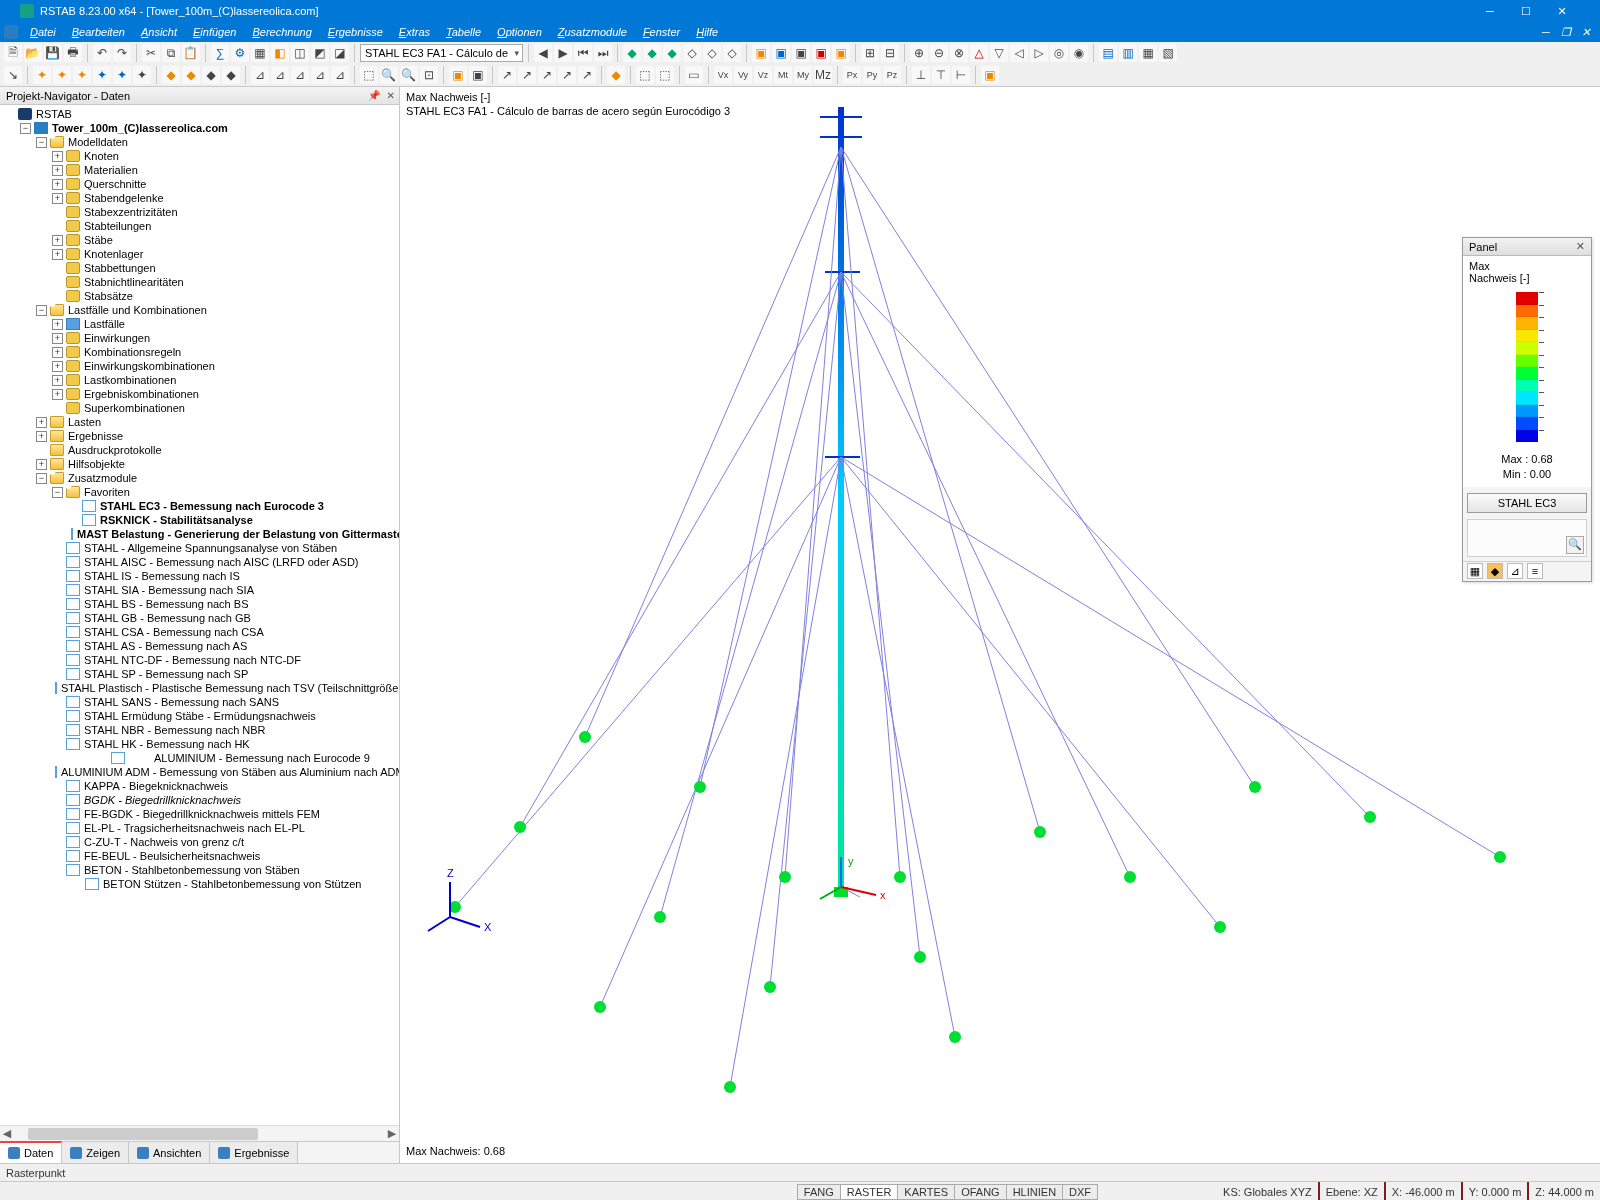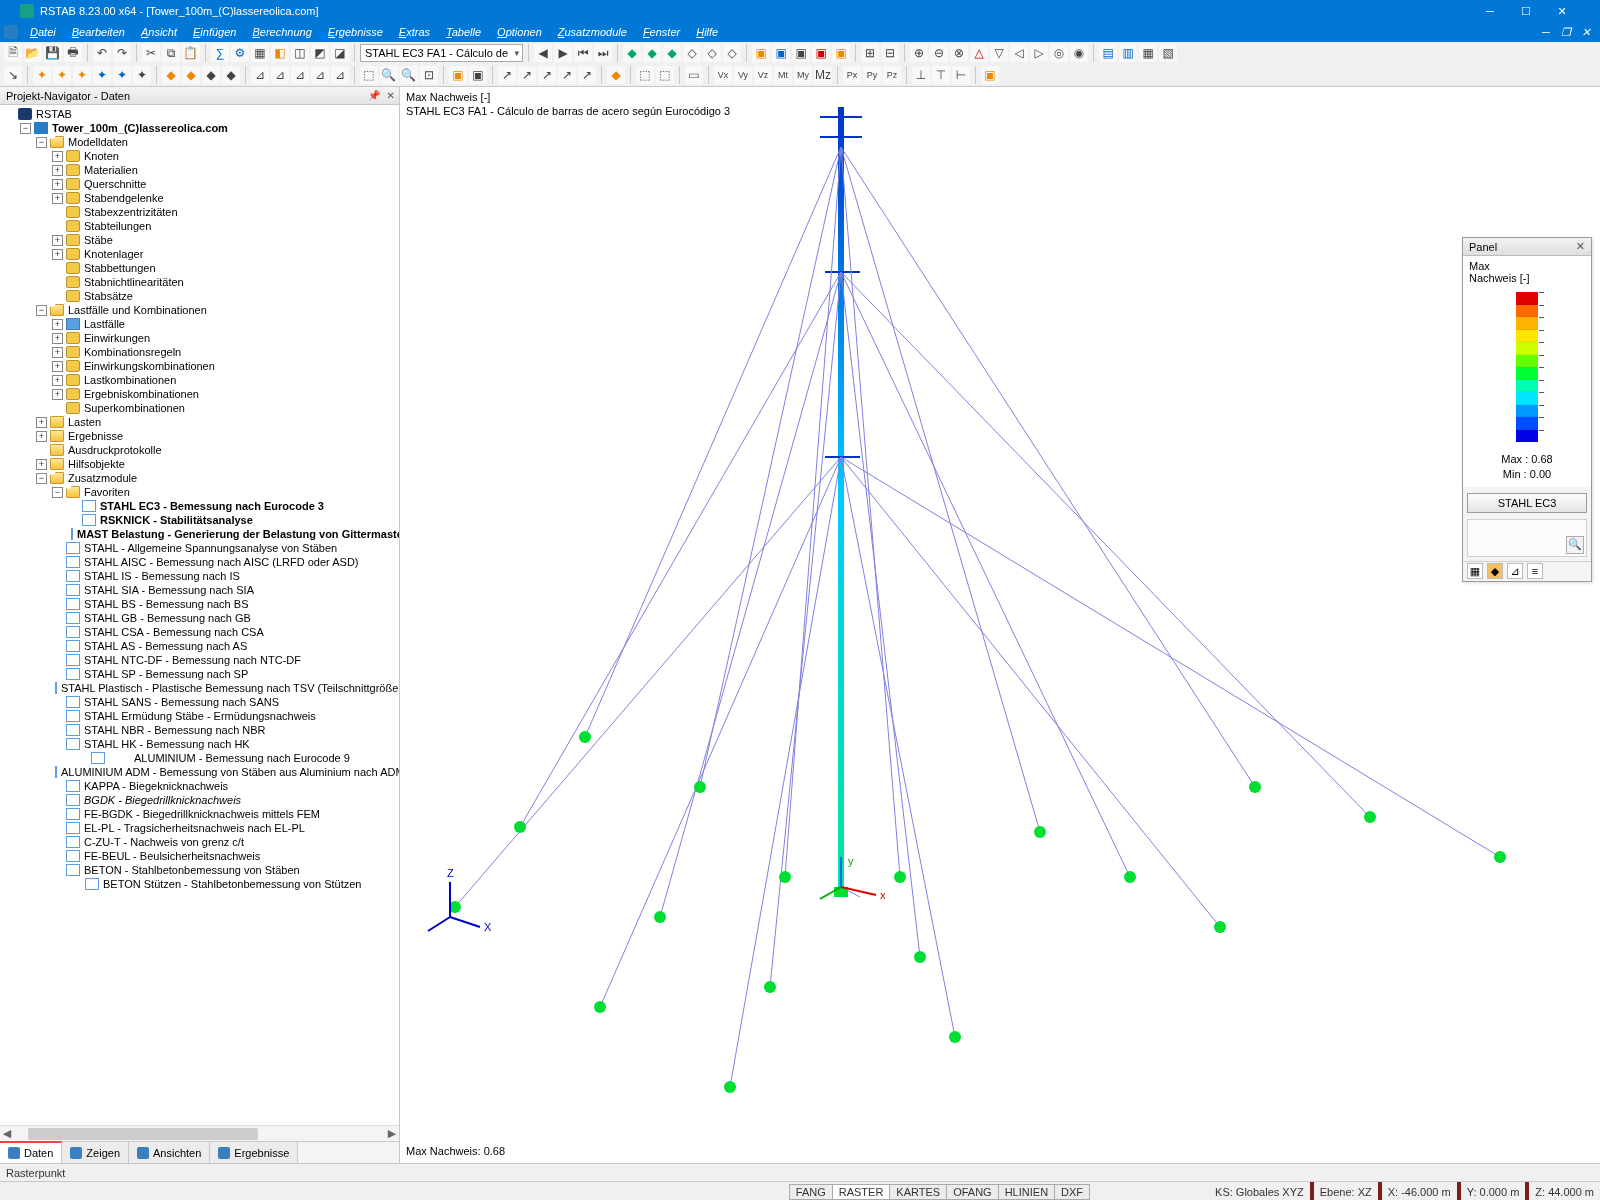--- a/index.html
+++ b/index.html
@@ -77,21 +77,21 @@
 .panel .vals { text-align:center; font-size:11px; line-height:1.4; margin-top:2px;}
 .panel .btn { margin: 6px 4px; height: 20px; border:1px solid #9a9a9a; background: linear-gradient(#fbfbfb,#e5e5e5); display:flex; align-items:center; justify-content:center;}
 .panel .zoombox { height:38px; margin:4px; border:1px solid #cfcfcf; background:#fcfcfc; display:flex; align-items:flex-end; justify-content:flex-end; padding:2px;}
 .panel .zoombox .mag { width:18px; height:18px; border:1px solid #aaa; background:#f2f2f2; display:flex; align-items:center; justify-content:center;}
 .panel .foot { height:20px; border-top:1px solid #cfcfcf; display:flex; align-items:center; padding:2px 4px; gap:4px; background:#f4f4f4;}
 .panel .foot .fb { width:16px; height:16px; background:#fff; border:1px solid #bbb; display:flex; align-items:center; justify-content:center;}
 
 
 .statusline { height:18px; background:#f0f0f0; border-top:1px solid #c8c8c8; display:flex; align-items:center; padding:0 6px; font-size:11px; color:#333;}
 .statusbar { height:20px; background:#f0f0f0; border-top:1px solid #c8c8c8; display:flex; align-items:center; font-size:11px; color:#333;}
-.statusbar .cell { padding: 0 6px; border-right:4px solid #7f1d1d; height:100%; display:flex; align-items:center;}
+.statusbar .cell { padding: 0 6px; border-right:2px solid #7f1d1d; height:100%; display:flex; align-items:center;}
 .statusbar .spacer { flex:1; }
 .statusbar .tab { padding:2px 6px; border:1px solid #aaa; background:#ececec; margin-right:-1px; height:16px; display:flex; align-items:center;}
 .statusbar .tab.active { background:#fff; }
 </style>
 </head>
 <body>
 
 <div class="titlebar">
   <span class="icon"></span>
   <span>RSTAB 8.23.00 x64 - [Tower_100m_(C)lassereolica.com]</span>
@@ -466,21 +466,21 @@
         <div class="tree-item" style="padding-left: 52px;">
           <span class="twist blank"></span>
           <span class="ticon mod"></span>
           <span class="lbl">STAHL NBR - Bemessung nach NBR</span>
         </div>
         <div class="tree-item" style="padding-left: 52px;">
           <span class="twist blank"></span>
           <span class="ticon mod"></span>
           <span class="lbl">STAHL HK - Bemessung nach HK</span>
         </div>
-        <div class="tree-item" style="padding-left: 52px; gap: 25px;">
+        <div class="tree-item" style="padding-left: 72px; gap: 25px;">
           <span class="twist blank"></span>
           <span class="ticon mod"></span>
           <span class="lbl">ALUMINIUM - Bemessung nach Eurocode 9</span>
         </div>
         <div class="tree-item" style="padding-left: 52px;">
           <span class="twist blank"></span>
           <span class="ticon mod"></span>
           <span class="lbl">ALUMINIUM ADM - Bemessung von Stäben aus Aluminium nach ADM</span>
         </div>
         <div class="tree-item" style="padding-left: 52px;">

